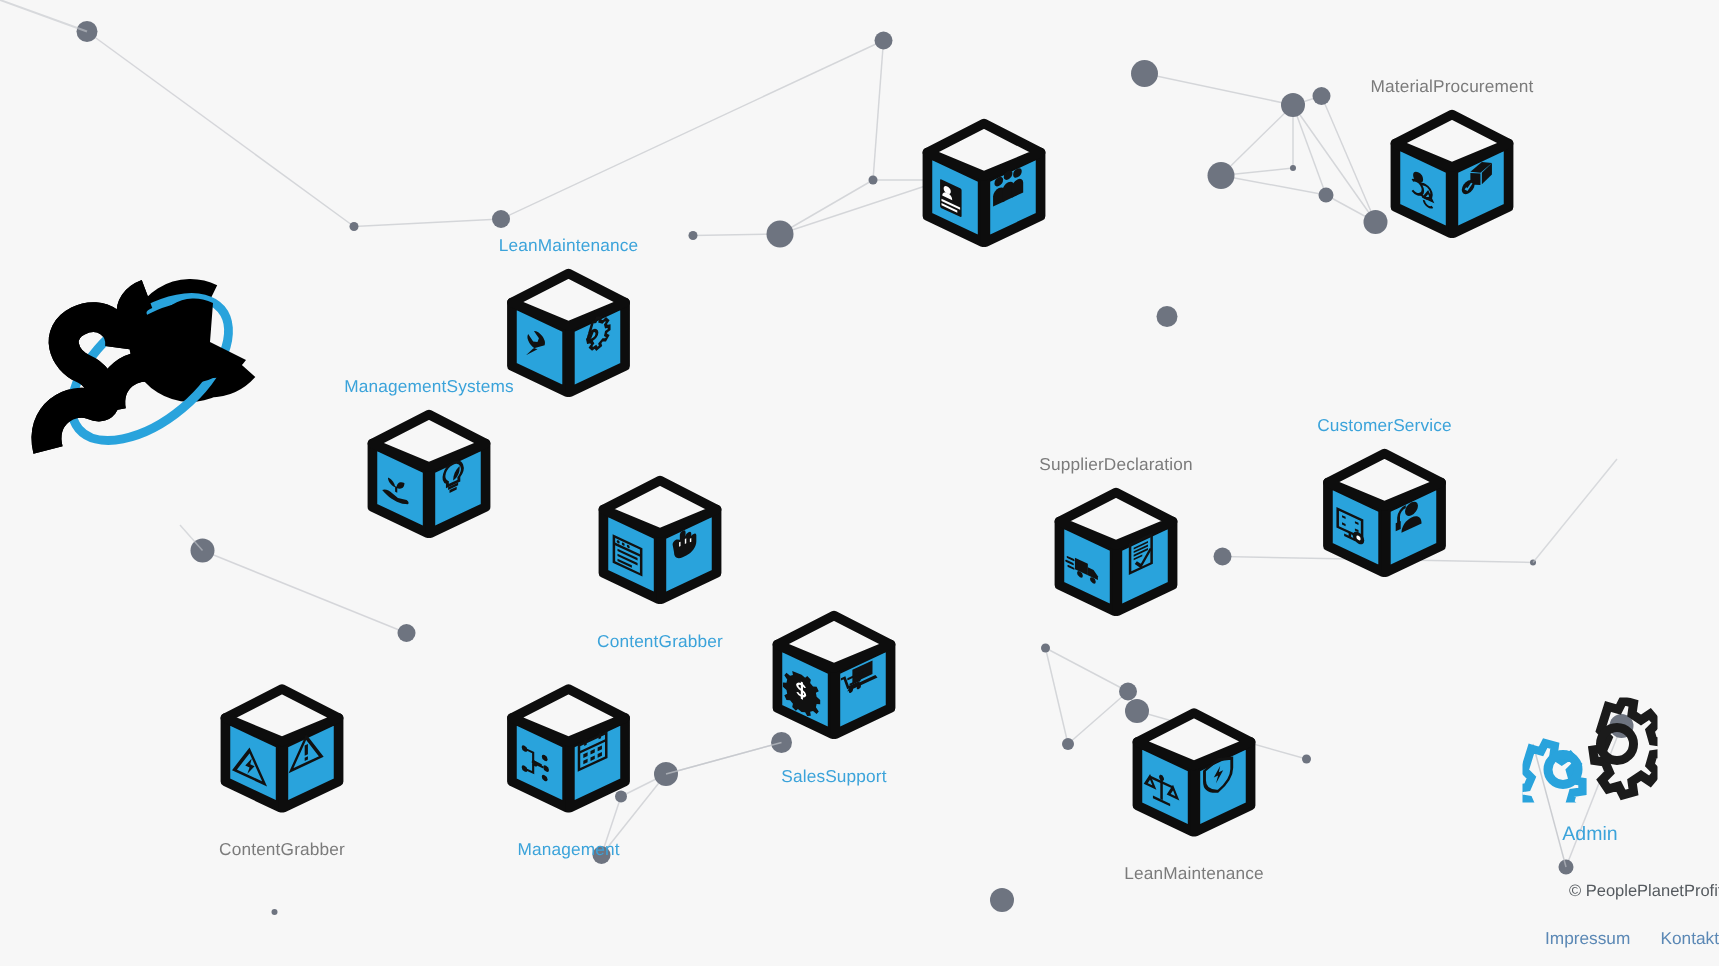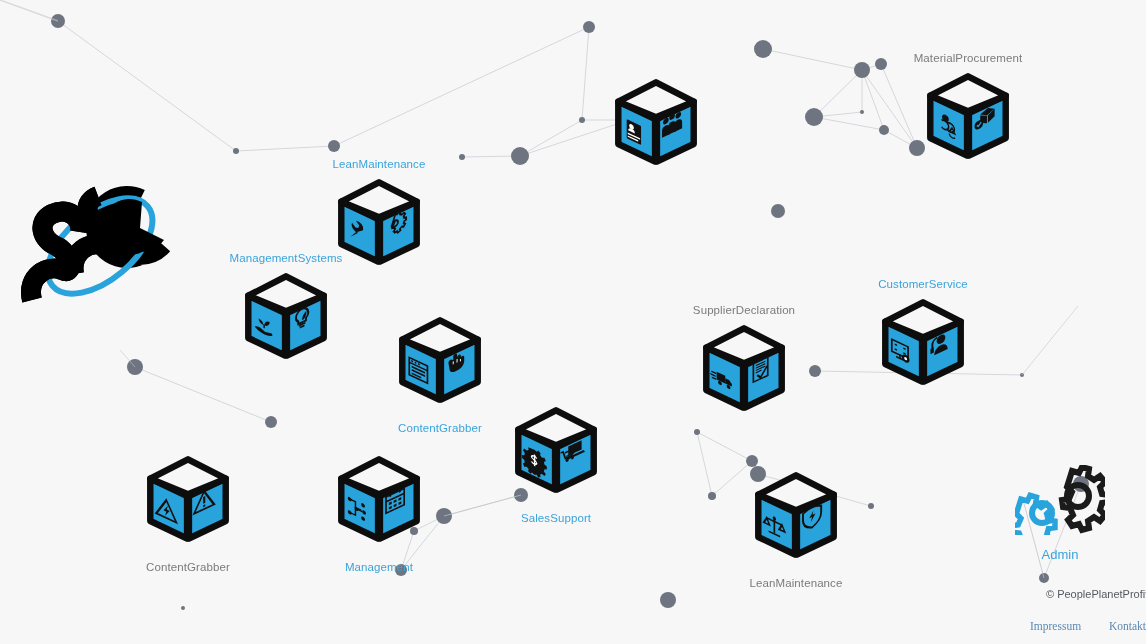--- a/index.html
+++ b/index.html
@@ -93,21 +93,20 @@
     top: 620px;
     width: 116px;
     display: flex;
     justify-content: space-between;
     font-size: 11.5px;
   }
   #footer-links a {
     color: #5b88b5;
     text-decoration: none;
     cursor: pointer;
-    font-family: Liberation Serif, serif;
   }
 </style>
 </head>
 <body>
 
 <div id="stage">
 
   <svg id="network-layer" viewBox="0 0 1146 644" xmlns="http://www.w3.org/2000/svg">
     <g id="net-edges" stroke="#b9bcc2" stroke-width="1" fill="none" opacity="0.55">
         <line x1="58" y1="21" x2="236" y2="151"></line>

